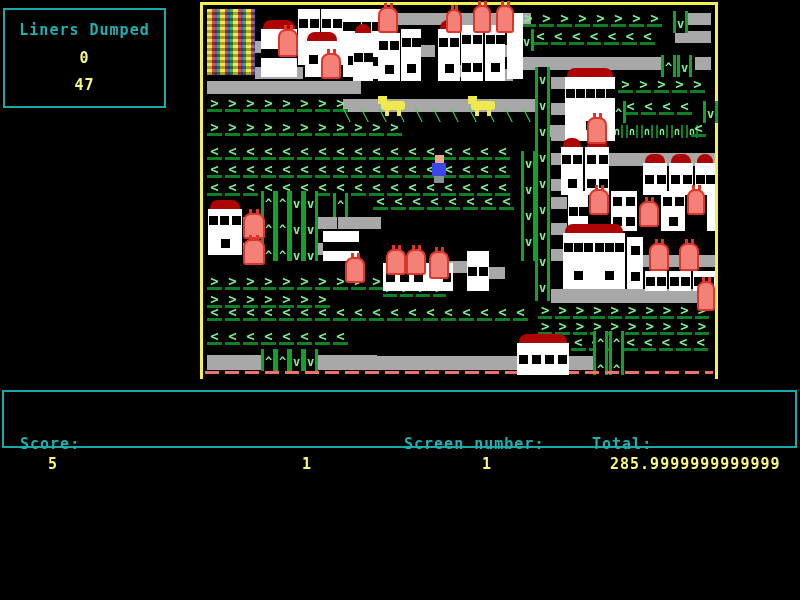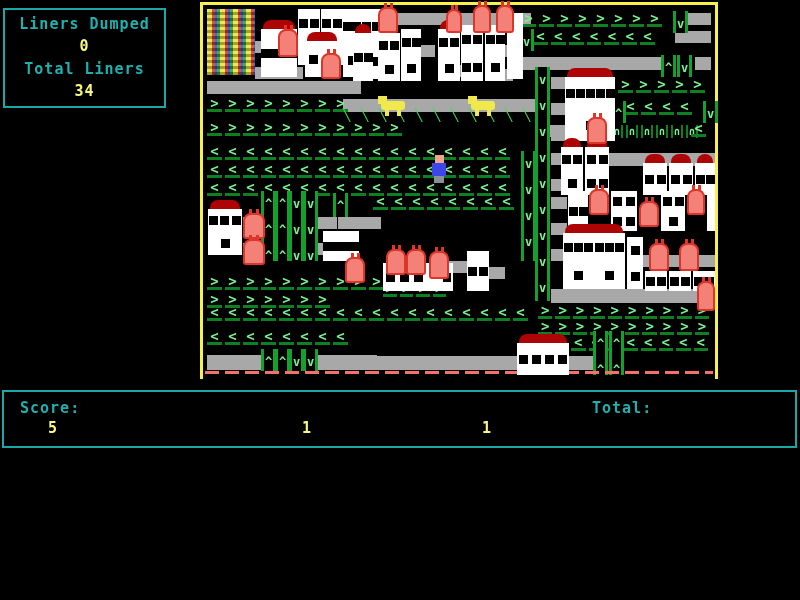--- a/index.html
+++ b/index.html
@@ -5,21 +5,21 @@
   html,body{margin:0;padding:0;background:#000;width:800px;height:600px;overflow:hidden;
     font-family:"DejaVu Sans Mono",monospace;}
   .abs{position:absolute;align-items:center;}
   
   #hudbox{left:3px;top:8px;width:163px;height:100px;border:2px solid #1aa7a7;box-sizing:border-box;
     display:flex;flex-direction:column;justify-content:space-evenly;text-align:center;}
   .teal{color:#1fb0b0;font-weight:bold;font-size:15px;letter-spacing:1px;line-height:1;}
   .yel{color:#f8f87f;font-weight:bold;font-size:15px;letter-spacing:1px;line-height:1;}
   
   #statusbar{left:2px;top:390px;width:795px;height:58px;border:2px solid #1aa7a7;box-sizing:border-box;}
-  #statusbar span{position:absolute;white-space:pre;}
+  #statusbar span{position:absolute;white-space:pre;margin-top:36px;}
   .sl1{top:9px;} .sl2{top:29px;}
   .score-l{left:16px;} .score-v{left:44px;}
   .bin-l{left:208px;} .bin-v{left:298px;}
   .scr-l{left:400px;} .scr-v{left:478px;}
   .time-l{left:588px;} .time-v{left:606px;}
   
   #playfield{left:200px;top:2px;width:512px;height:374px;background:#000;box-sizing:content-box;
     border-top:3px solid #f6f24b;border-left:3px solid #f6f24b;border-right:3px solid #f6f24b;}
   #playfield .sp{position:absolute;}
   .road{background:#a8a8a8;}
@@ -54,22 +54,21 @@
   .dhead{position:absolute;left:-3px;top:1px;width:9px;height:8px;background:#efe94d;}
   .dleg{position:absolute;top:14px;width:4px;height:7px;background:#efe94d;}
   .dl1{left:4px;} .dl2{left:16px;}
 </style>
 </head>
 <body>
 
 <div id="hudbox" class="abs">
   <div class="teal">Liners Dumped</div>
   <div class="yel">0</div>
-  <div class="teal">Total Liners</div>
-  <div class="yel">34</div>
+  <div class="yel">47</div>
 </div>
 
 <div id="playfield" class="abs">
     <div class="sp dump" style="left: 4px; top: 4px; width: 48px; height: 66px;"></div>
     <div class="sp road" style="left: 52px; top: 36px; width: 52px; height: 12px;"></div>
     <div class="sp road" style="left: 52px; top: 62px; width: 48px; height: 12px;"></div>
     <div class="sp road" style="left: 138px; top: 42px; width: 30px; height: 12px;"></div>
     <div class="sp road" style="left: 148px; top: 8px; width: 180px; height: 12px;"></div>
     <div class="sp road" style="left: 218px; top: 40px; width: 14px; height: 12px;"></div>
     <div class="sp road" style="left: 250px; top: 60px; width: 14px; height: 12px;"></div>
@@ -753,15 +752,17 @@
       <span class="phead"></span>
       <span class="pbody"></span>
       <span class="pleg"></span>
     </div>
   </div>
 
 <div id="statusbar" class="abs">
   <span class="teal sl1 score-l">Score:</span>
   <span class="yel sl2 score-v">5</span>
   <span class="yel sl2 bin-v">1</span>
+  <span class="teal sl1 scr-l">Screen number:</span>
   <span class="yel sl2 scr-v">1</span>
   <span class="teal sl1 time-l">Total:</span>
+  <span class="yel sl2 time-v">285.9999999999999</span>
 </div>
 
 </body></html>

